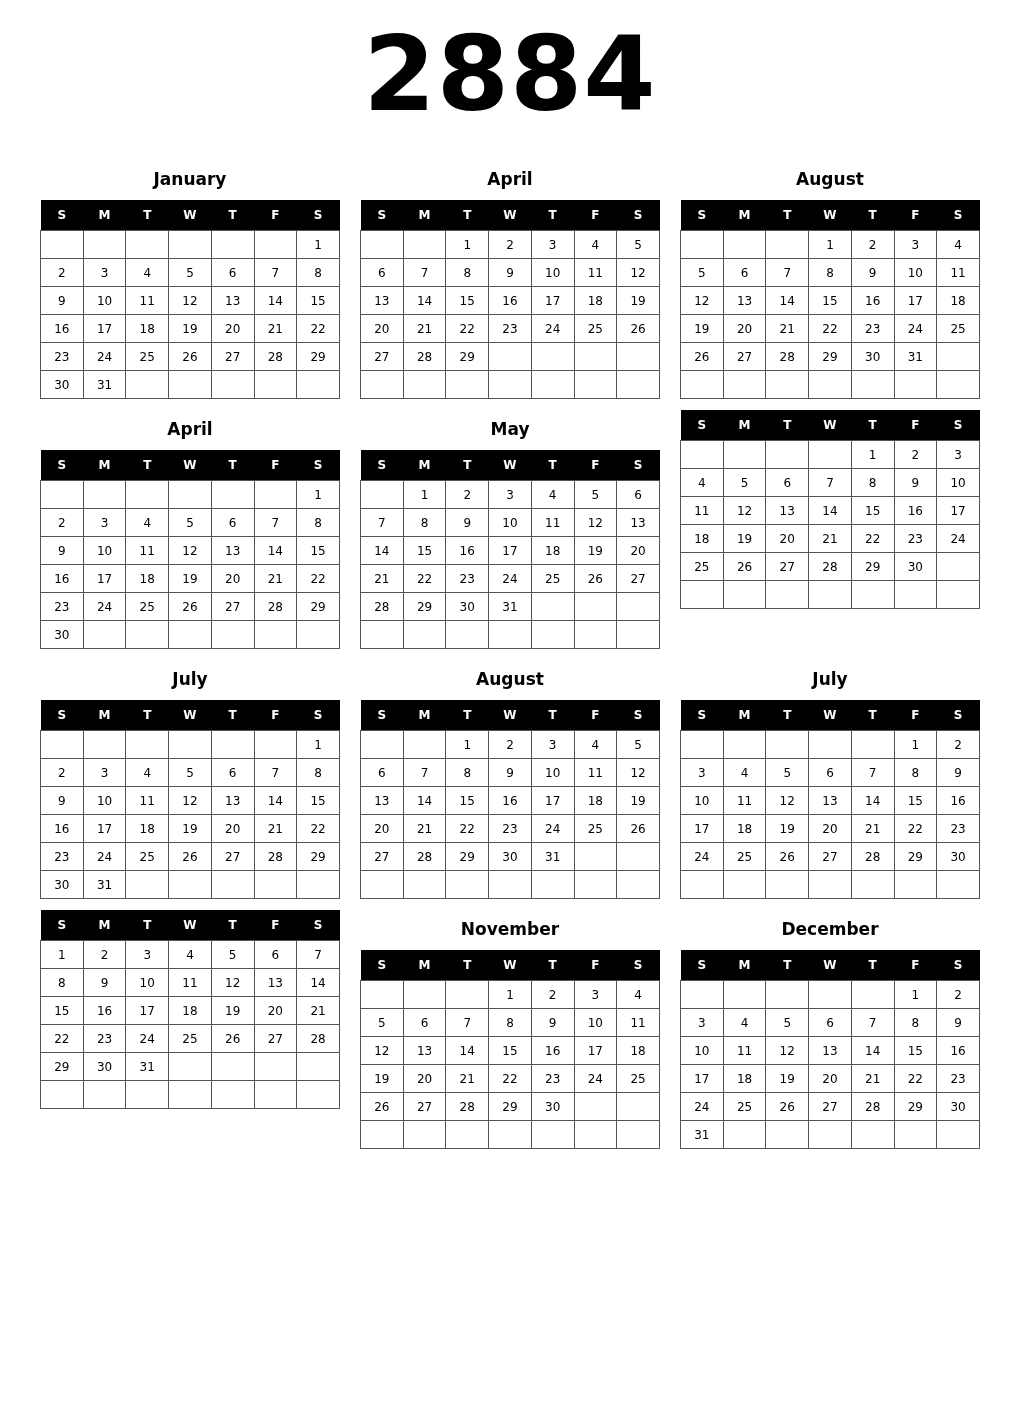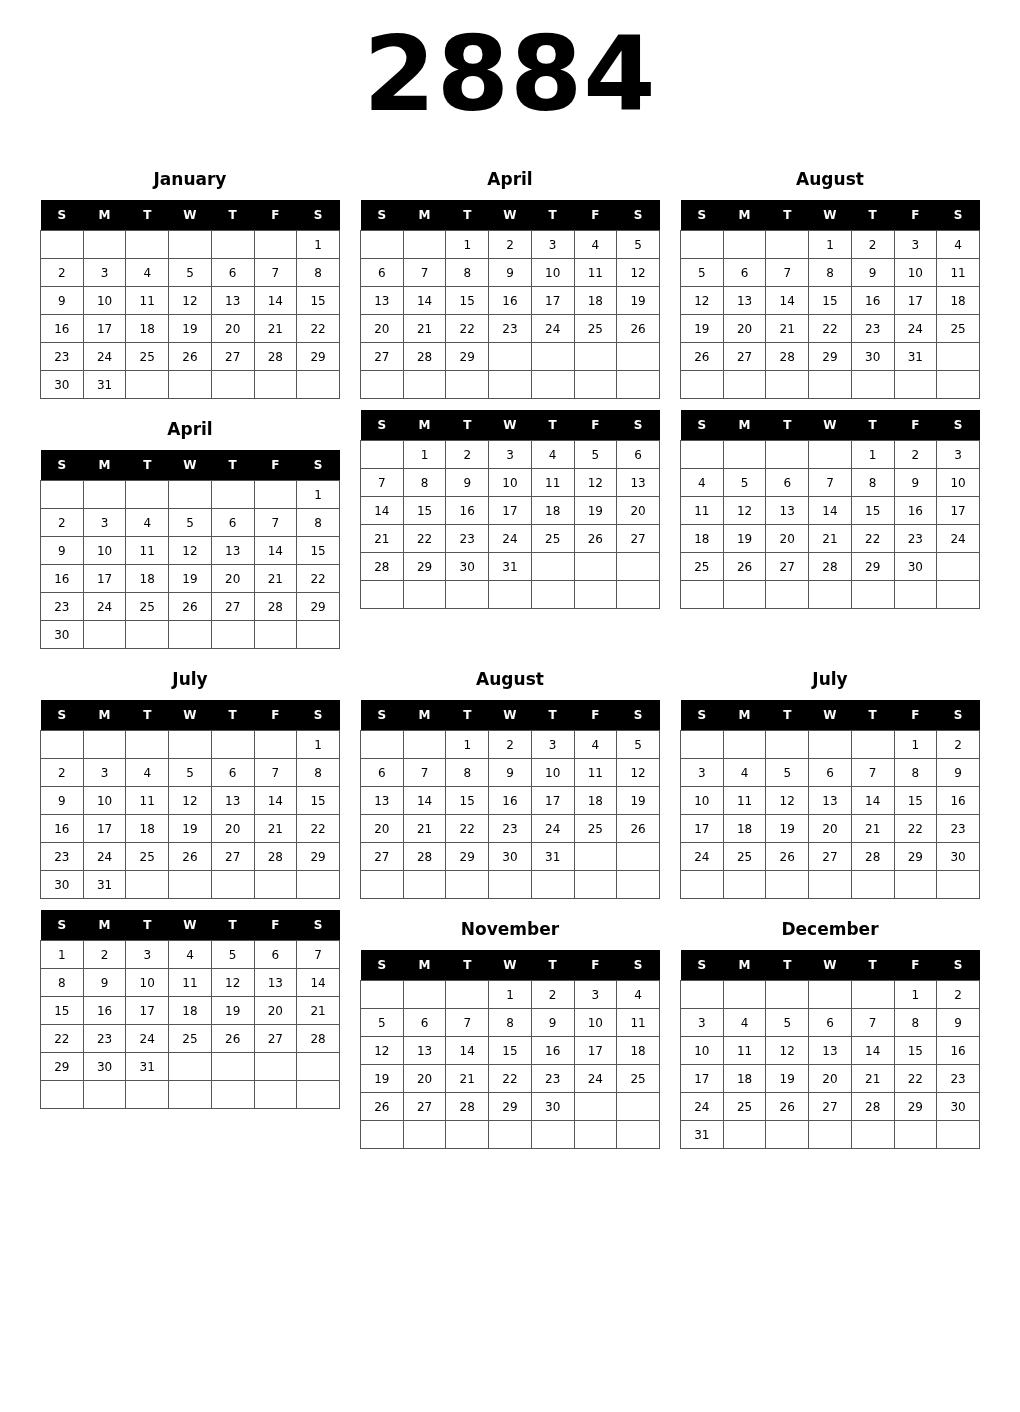--- a/index.html
+++ b/index.html
@@ -370,20 +370,21 @@
               <td class="empty"></td>
               <td class="empty"></td>
               <td class="empty"></td>
               <td class="empty"></td>
               <td class="empty"></td>
             </tr>
           </tbody>
         </table>
       </div>
       <div class="month">
+        <div class="month-name">May</div>
         <table class="month-table">
           <thead>
             <tr>
               <th>S</th>
               <th>M</th>
               <th>T</th>
               <th>W</th>
               <th>T</th>
               <th>F</th>
               <th>S</th>

